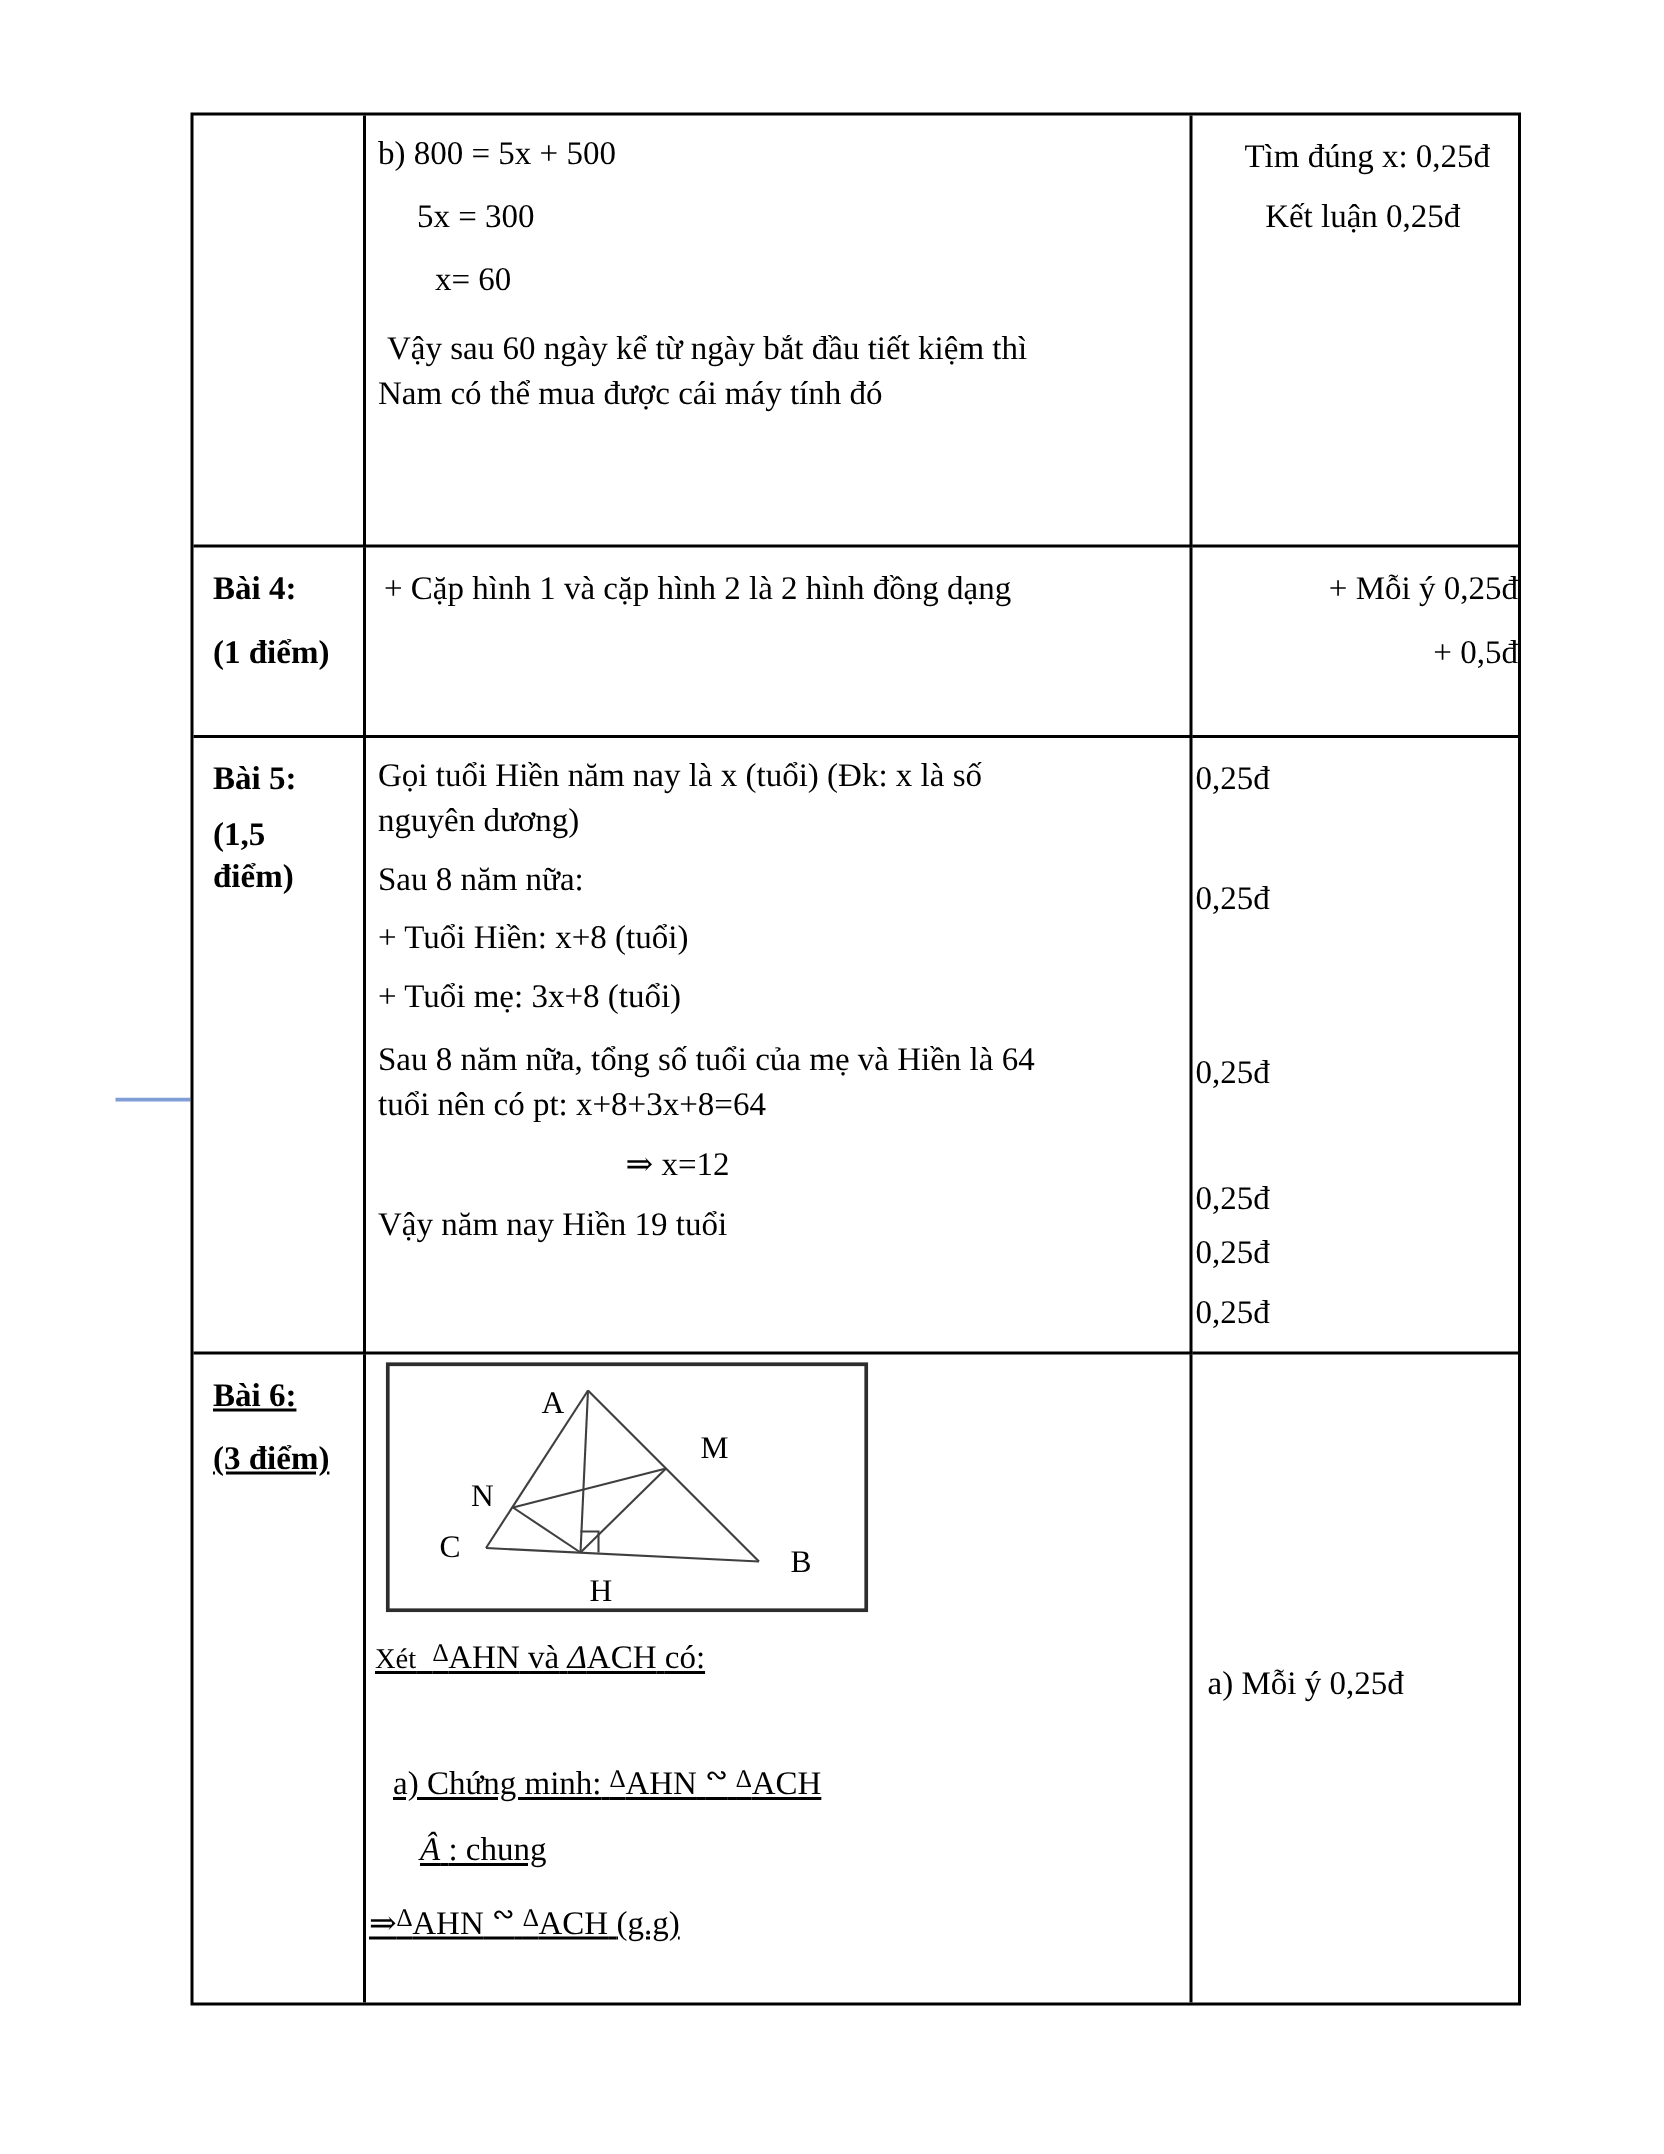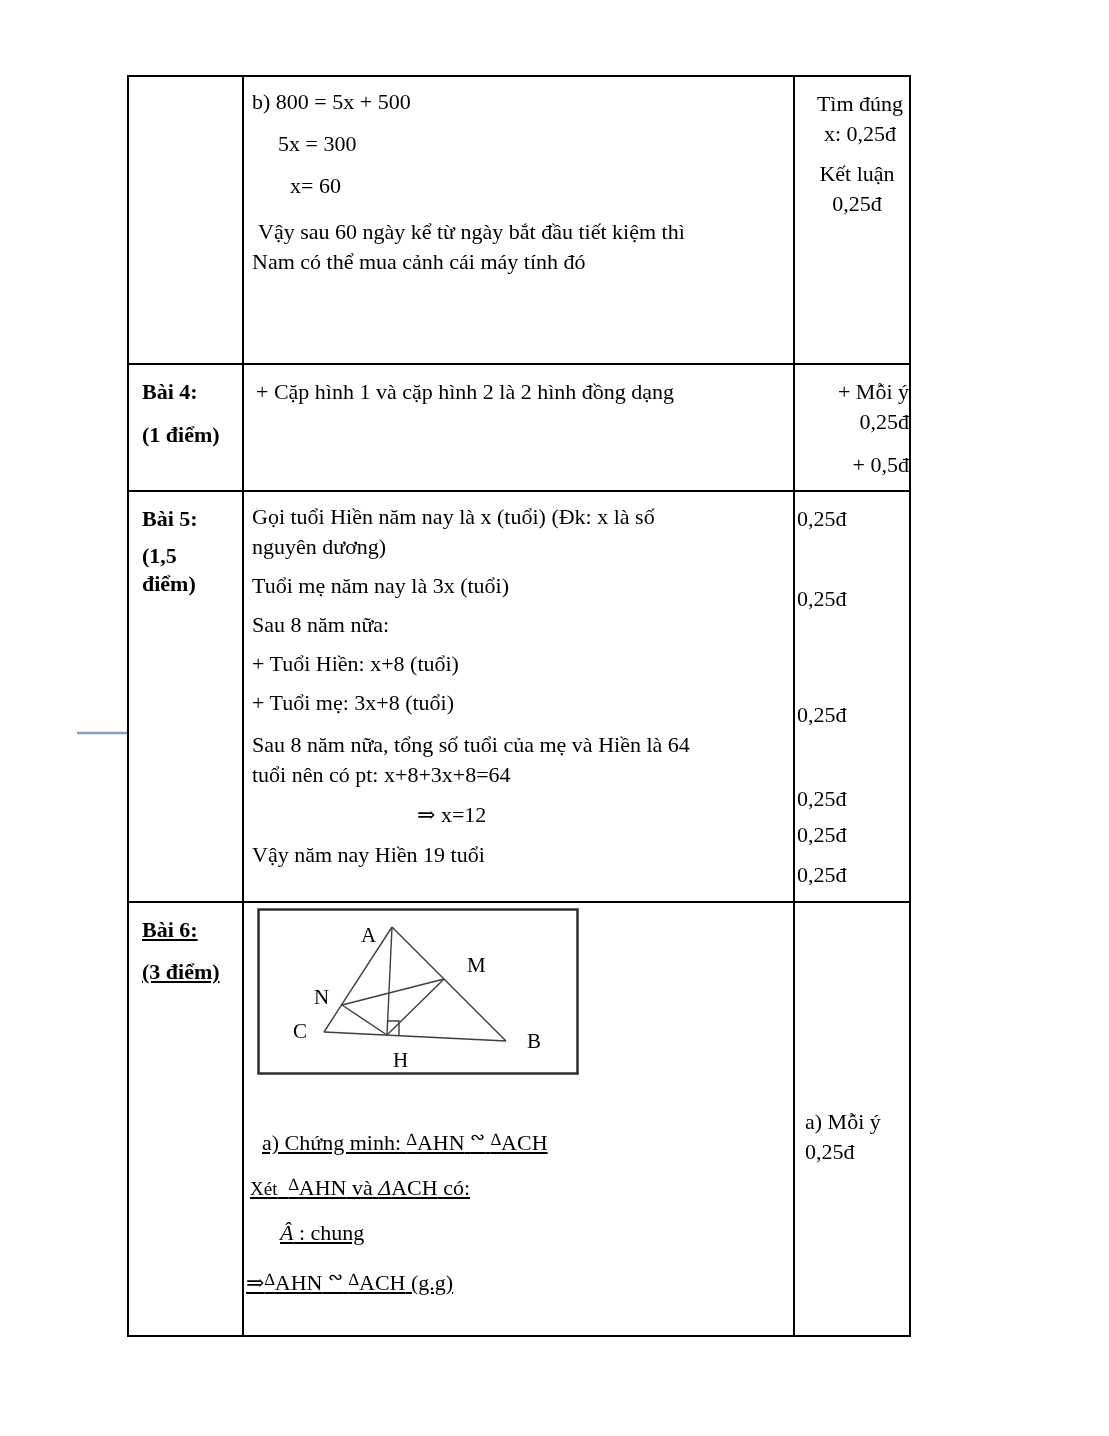--- a/index.html
+++ b/index.html
@@ -2,21 +2,21 @@
 <html><head>
 <meta charset="utf-8">
 <style>
   html,body{margin:0;padding:0;}
   body{
     width:1109px;height:1436px;background:#ffffff;position:relative;
     font-family:"Liberation Serif","DejaVu Serif",serif;color:#000;
     overflow:hidden;
   }
   .tbl{
-    position:absolute;left:127px;top:75px;width:784px;height:1262px;
+    position:absolute;left:127px;top:75px;width:887px;height:1262px;
     border:2px solid #000;display:grid;box-sizing:border-box;
     grid-template-columns:115px 551px auto;
     grid-template-rows:288px 127px 411px auto;
     background:#fff;
   }
   .cell{position:relative;border-right:2px solid #000;border-bottom:2px solid #000;box-sizing:border-box;font-size:22px;line-height:30px;}
   .cell.lastcol{border-right:none;}
   .cell.lastrow{border-bottom:none;text-decoration:underline;}
   .lbl{font-weight:bold;padding-top:12px;padding-left:13px;}
   .lbl .l2{margin-top:13px;}
@@ -53,21 +53,21 @@
 </svg>
 
 <div class="tbl">
 
   <div class="cell"></div>
   <div class="cell c-pad">
     <div class="m0">b) 800 = 5x + 500</div>
     <div class="row1-l2">5x = 300</div>
     <div class="row1-l3">x= 60</div>
     <div class="row1-l4">Vậy sau 60 ngày kể từ ngày bắt đầu tiết kiệm thì</div>
-    <div class="m0">Nam có thể mua cảnh cái máy tính đó</div>
+    <div class="m0">Nam có thể mua được cái máy tính đó</div>
   </div>
   <div class="cell lastcol p-pad">
     <div style="padding-left:6px;">Tìm đúng x: 0,25đ</div>
     <div class="mt10">Kết luận 0,25đ</div>
   </div>
 
   <div class="cell lbl">
     <div>Bài 4:</div>
     <div class="l2">(1 điểm)</div>
   </div>
@@ -80,21 +80,20 @@
   </div>
 
   <div class="cell lbl">
     <div>Bài 5:</div>
     <div class="tight">(1,5</div>
     <div style="line-height:28px;">điểm)</div>
   </div>
   <div class="cell c-pad">
     <div class="m0">Gọi tuổi Hiền năm nay là x (tuổi) (Đk: x là số</div>
     <div class="m0">nguyên dương)</div>
-    <div class="mt9">Tuổi mẹ năm nay là 3x (tuổi)</div>
     <div class="mt9">Sau 8 năm nữa:</div>
     <div class="mt9">+ Tuổi Hiền: x+8 (tuổi)</div>
     <div class="mt9">+ Tuổi mẹ: 3x+8 (tuổi)</div>
     <div class="mt12">Sau 8 năm nữa, tổng số tuổi của mẹ và Hiền là 64</div>
     <div class="m0">tuổi nên có pt:   x+8+3x+8=64</div>
     <div class="arrow-line">⇒ x=12</div>
     <div class="mt10">Vậy năm nay Hiền 19 tuổi</div>
   </div>
   <div class="cell lastcol">
     <span class="abs" style="top:12px;">0,25đ</span>
@@ -126,33 +125,33 @@
       <g font-size="21" fill="#000" font-family="Liberation Serif, DejaVu Serif, serif">
         <text x="104" y="34">A</text>
         <text x="210" y="64">M</text>
         <text x="57" y="96">N</text>
         <text x="36" y="130">C</text>
         <text x="270" y="140">B</text>
         <text x="136" y="159">H</text>
       </g>
     </svg>
 
-    <div class="b6line" style="margin:47px 0 0 18px;">
-      <span>a) Chứng minh:</span>
-      <span class="dsup">∆</span><span>AHN</span>
-      <span class="sim">∾</span>
-      <span class="dsup">∆</span><span>ACH</span>
-    </div>
-
     <div class="b6line" style="margin:12px 0 0 6px;">
       <span class="xet">Xét</span>&nbsp;
       <span class="dsup">∆</span><span>AHN</span>
       <span>và</span>
       <span class="dit">Δ</span><span>ACH</span>
       <span>có:</span>
+    </div>
+
+    <div class="b6line" style="margin:47px 0 0 18px;">
+      <span>a) Chứng minh:</span>
+      <span class="dsup">∆</span><span>AHN</span>
+      <span class="sim">∾</span>
+      <span class="dsup">∆</span><span>ACH</span>
     </div>
 
 
     <div class="b6line" style="margin:14px 0 0 36px;">
       <span class="it">Â</span>
       <span>: chung</span>
     </div>
 
     <div class="b6line" style="margin:14px 0 0 2px;">
       <span>⇒</span><span class="dsup">∆</span><span>AHN</span>

